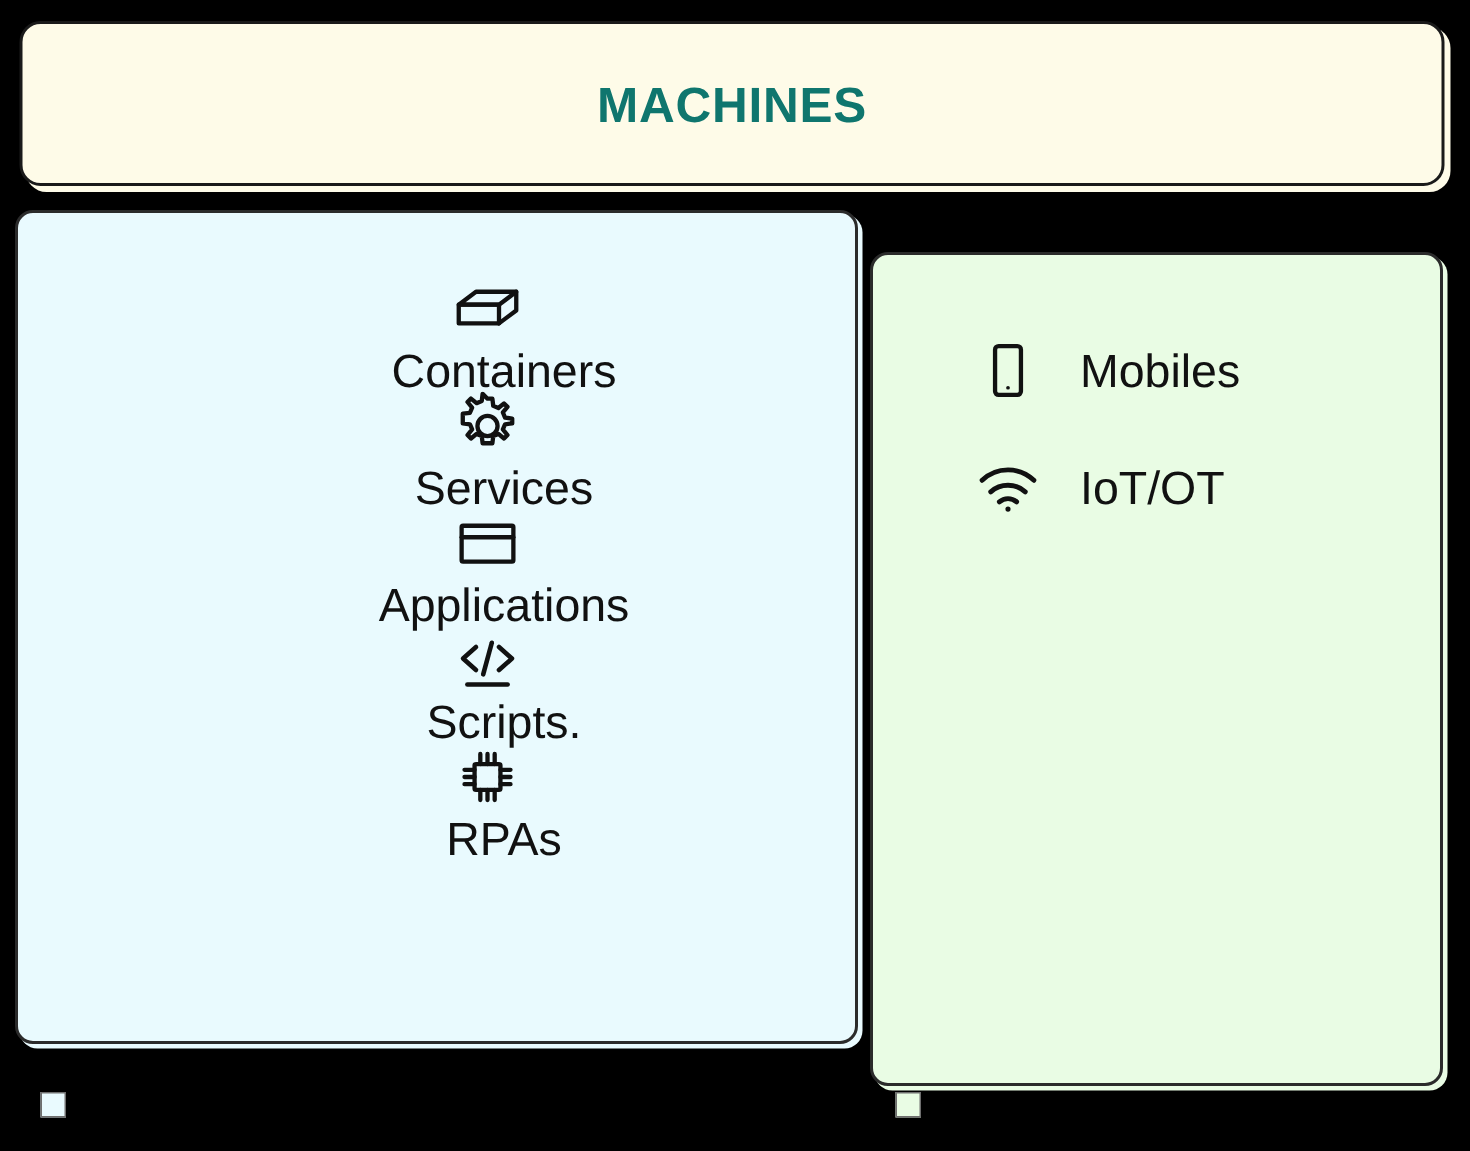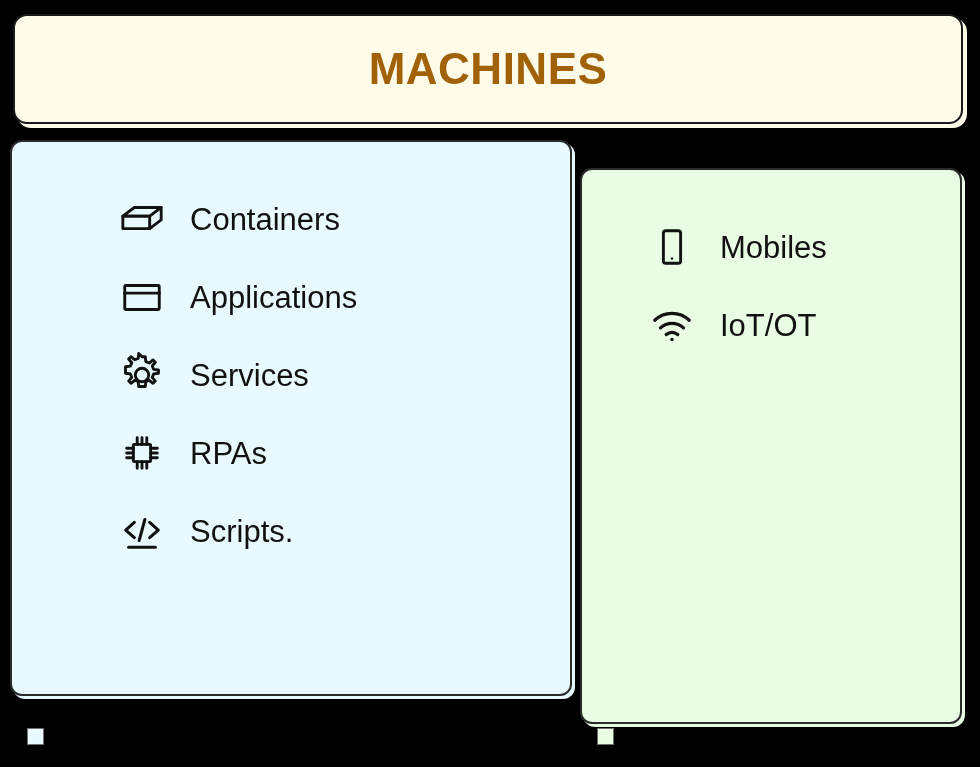--- a/index.html
+++ b/index.html
@@ -34,23 +34,23 @@
     background: #FEFBE8;
     border: 2px solid #1a1a1a;
     border-radius: 14px;
     box-sizing: border-box;
     display: flex;
     align-items: center;
     justify-content: center;
     box-shadow: 4px 4px 0 0 #FEFBE8;
   }
   .header-title {
-    font-size: 44px;
+    font-size: 33px;
     font-weight: bold;
-    color: #a16207;
+    color: #0f766e;
     letter-spacing: 0.5px;
     text-align: center;
     line-height: 1;
   }
 
   
   .panel {
     position: absolute;
     box-sizing: border-box;
     border: 2px solid #2b2b2b;
@@ -78,21 +78,21 @@
     position: absolute;
     top: 38px;
     left: 0;
     right: 0;
   }
   .item-row {
     display: flex;
     align-items: center;
     height: 78px;
   }
-  .panel-left .item-row { padding-left: 104px; }
+  .panel-left .item-row { padding-left: 68px; flex-direction: column; }
   .panel-right .item-row { padding-left: 64px; }
 
   .item-icon {
     width: 52px;
     height: 52px;
     flex: 0 0 52px;
     display: flex;
     align-items: center;
     justify-content: center;
   }
@@ -140,62 +140,62 @@
             <path d="M32 34 L44 25 L44 12"></path>
           </svg>
         </span>
         <span class="item-label">Containers</span>
       </div>
 
 
       <div class="item-row">
         <span class="item-icon">
           <svg viewBox="0 0 48 48" fill="none" stroke="#111111" stroke-width="3" stroke-linecap="round" stroke-linejoin="round">
+            <circle cx="24" cy="24" r="7"></circle>
+            <path d="M24 5 l3.4 0 0.6 5.0 3.6 1.5 3.9-3.2 2.4 2.4 -3.2 3.9 1.5 3.6 5.0 0.6 0 3.4 -5.0 0.6 -1.5 3.6 3.2 3.9 -2.4 2.4 -3.9-3.2 -3.6 1.5 -0.6 5.0 -3.4 0 -3.4 0 -0.6-5.0 -3.6-1.5 -3.9 3.2 -2.4-2.4 3.2-3.9 -1.5-3.6 -5.0-0.6 0-3.4 0-3.4 5.0-0.6 1.5-3.6 -3.2-3.9 2.4-2.4 3.9 3.2 3.6-1.5 0.6-5.0 z"></path>
+          </svg>
+        </span>
+        <span class="item-label">Services</span>
+      </div>
+
+      <div class="item-row">
+        <span class="item-icon">
+          <svg viewBox="0 0 48 48" fill="none" stroke="#111111" stroke-width="3" stroke-linecap="round" stroke-linejoin="round">
             <rect x="6" y="12" width="36" height="25" rx="1"></rect>
             <path d="M6 20 L42 20"></path>
           </svg>
         </span>
         <span class="item-label">Applications</span>
       </div>
 
       <div class="item-row">
         <span class="item-icon">
-          <svg viewBox="0 0 48 48" fill="none" stroke="#111111" stroke-width="3" stroke-linecap="round" stroke-linejoin="round">
-            <circle cx="24" cy="24" r="7"></circle>
-            <path d="M24 5 l3.4 0 0.6 5.0 3.6 1.5 3.9-3.2 2.4 2.4 -3.2 3.9 1.5 3.6 5.0 0.6 0 3.4 -5.0 0.6 -1.5 3.6 3.2 3.9 -2.4 2.4 -3.9-3.2 -3.6 1.5 -0.6 5.0 -3.4 0 -3.4 0 -0.6-5.0 -3.6-1.5 -3.9 3.2 -2.4-2.4 3.2-3.9 -1.5-3.6 -5.0-0.6 0-3.4 0-3.4 5.0-0.6 1.5-3.6 -3.2-3.9 2.4-2.4 3.9 3.2 3.6-1.5 0.6-5.0 z"></path>
-          </svg>
-        </span>
-        <span class="item-label">Services</span>
+          <svg viewBox="0 0 48 48" fill="none" stroke="#111111" stroke-width="3.2" stroke-linecap="round" stroke-linejoin="round">
+            <path d="M16 15 L7 23 L16 31"></path>
+            <path d="M32 15 L41 23 L32 31"></path>
+            <path d="M27 12 L21 34"></path>
+            <path d="M10 41 L38 41"></path>
+          </svg>
+        </span>
+        <span class="item-label">Scripts.</span>
       </div>
 
       <div class="item-row">
         <span class="item-icon">
           <svg viewBox="0 0 48 48" fill="none" stroke="#111111" stroke-width="3" stroke-linecap="round" stroke-linejoin="round">
             <rect x="15" y="15" width="18" height="18" rx="1"></rect>
             <path d="M19 8 L19 15 M24 8 L24 15 M29 8 L29 15"></path>
             <path d="M19 33 L19 40 M24 33 L24 40 M29 33 L29 40"></path>
             <path d="M8 19 L15 19 M8 24 L15 24 M8 29 L15 29"></path>
             <path d="M33 19 L40 19 M33 24 L40 24 M33 29 L40 29"></path>
           </svg>
         </span>
         <span class="item-label">RPAs</span>
       </div>
 
-      <div class="item-row">
-        <span class="item-icon">
-          <svg viewBox="0 0 48 48" fill="none" stroke="#111111" stroke-width="3.2" stroke-linecap="round" stroke-linejoin="round">
-            <path d="M16 15 L7 23 L16 31"></path>
-            <path d="M32 15 L41 23 L32 31"></path>
-            <path d="M27 12 L21 34"></path>
-            <path d="M10 41 L38 41"></path>
-          </svg>
-        </span>
-        <span class="item-label">Scripts.</span>
-      </div>
-
     </div>
   </div>
 
   <div class="panel panel-right">
     <div class="item-list">
 
       <div class="item-row">
         <span class="item-icon">
           <svg viewBox="0 0 48 48" fill="none" stroke="#111111" stroke-width="3" stroke-linecap="round" stroke-linejoin="round">
             <rect x="15" y="7" width="18" height="34" rx="2.5"></rect>

